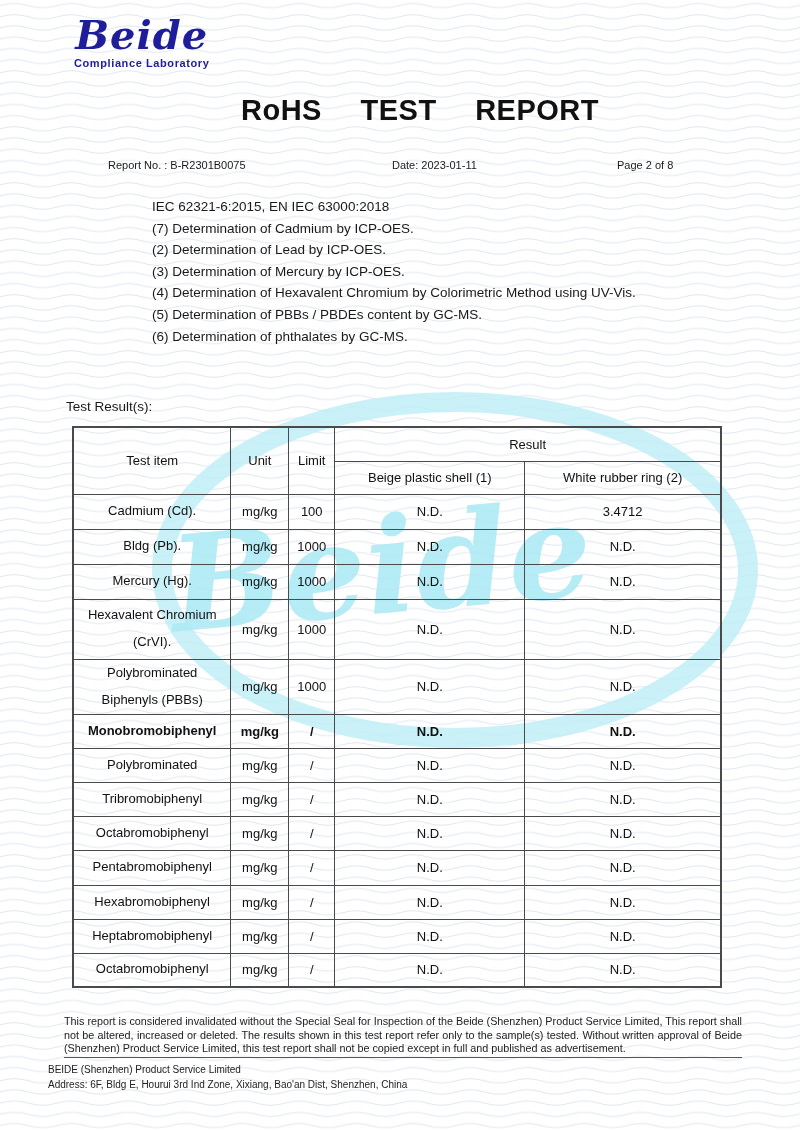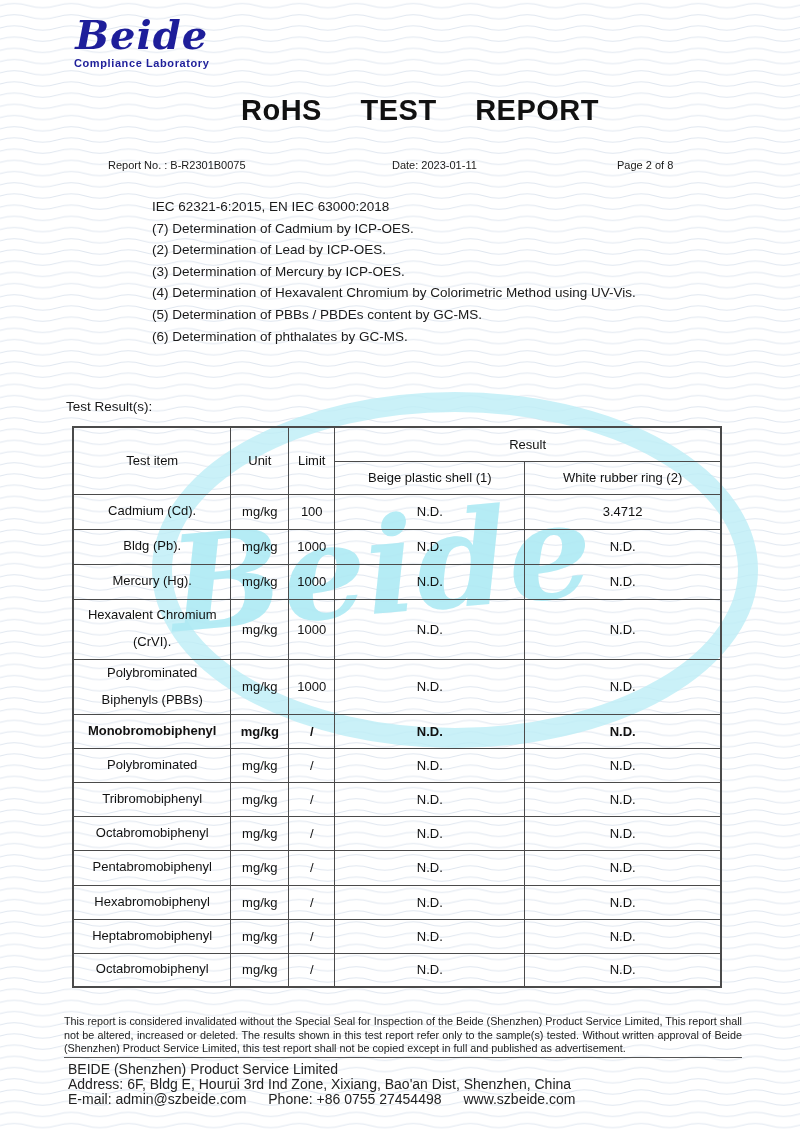--- a/index.html
+++ b/index.html
@@ -98,23 +98,23 @@
     color: #222;
   }
   .sep-line {
     position: absolute;
     left: 64px; top: 1057px;
     width: 678px;
     border-top: 1px solid #555;
   }
   .footer {
     position: absolute;
-    left: 68px; top: 1062px;
+    left: 48px; top: 1062px;
     width: 690px;
-    font-size: 14px;
+    font-size: 10px;
     line-height: 15.2px;
     color: #222;
   }
   .footer .row span { margin-right: 18px; }
 </style>
 </head>
 <body>
 
 <div class="page">
 
@@ -277,21 +277,16 @@
           </tr>
         </tbody>
     </table>
 
     <div class="disclaimer">This report is considered invalidated without the Special Seal for Inspection of the Beide (Shenzhen) Product Service Limited, This report shall not be altered, increased or deleted. The results shown in this test report refer only to the sample(s) tested. Without written approval of Beide (Shenzhen) Product Service Limited, this test report shall not be copied except in full and published as advertisement.</div>
     <div class="sep-line"></div>
 
     <div class="footer">
       <div class="row">BEIDE (Shenzhen) Product Service Limited</div>
       <div class="row">Address: 6F, Bldg E, Hourui 3rd Ind Zone, Xixiang, Bao'an Dist, Shenzhen, China</div>
-      <div class="row">
-        <span>E-mail: admin@szbeide.com</span>
-        <span>Phone: +86 0755 27454498</span>
-        <span>www.szbeide.com</span>
-      </div>
     </div>
 
   </div>
 </div>
 
 </body></html>

